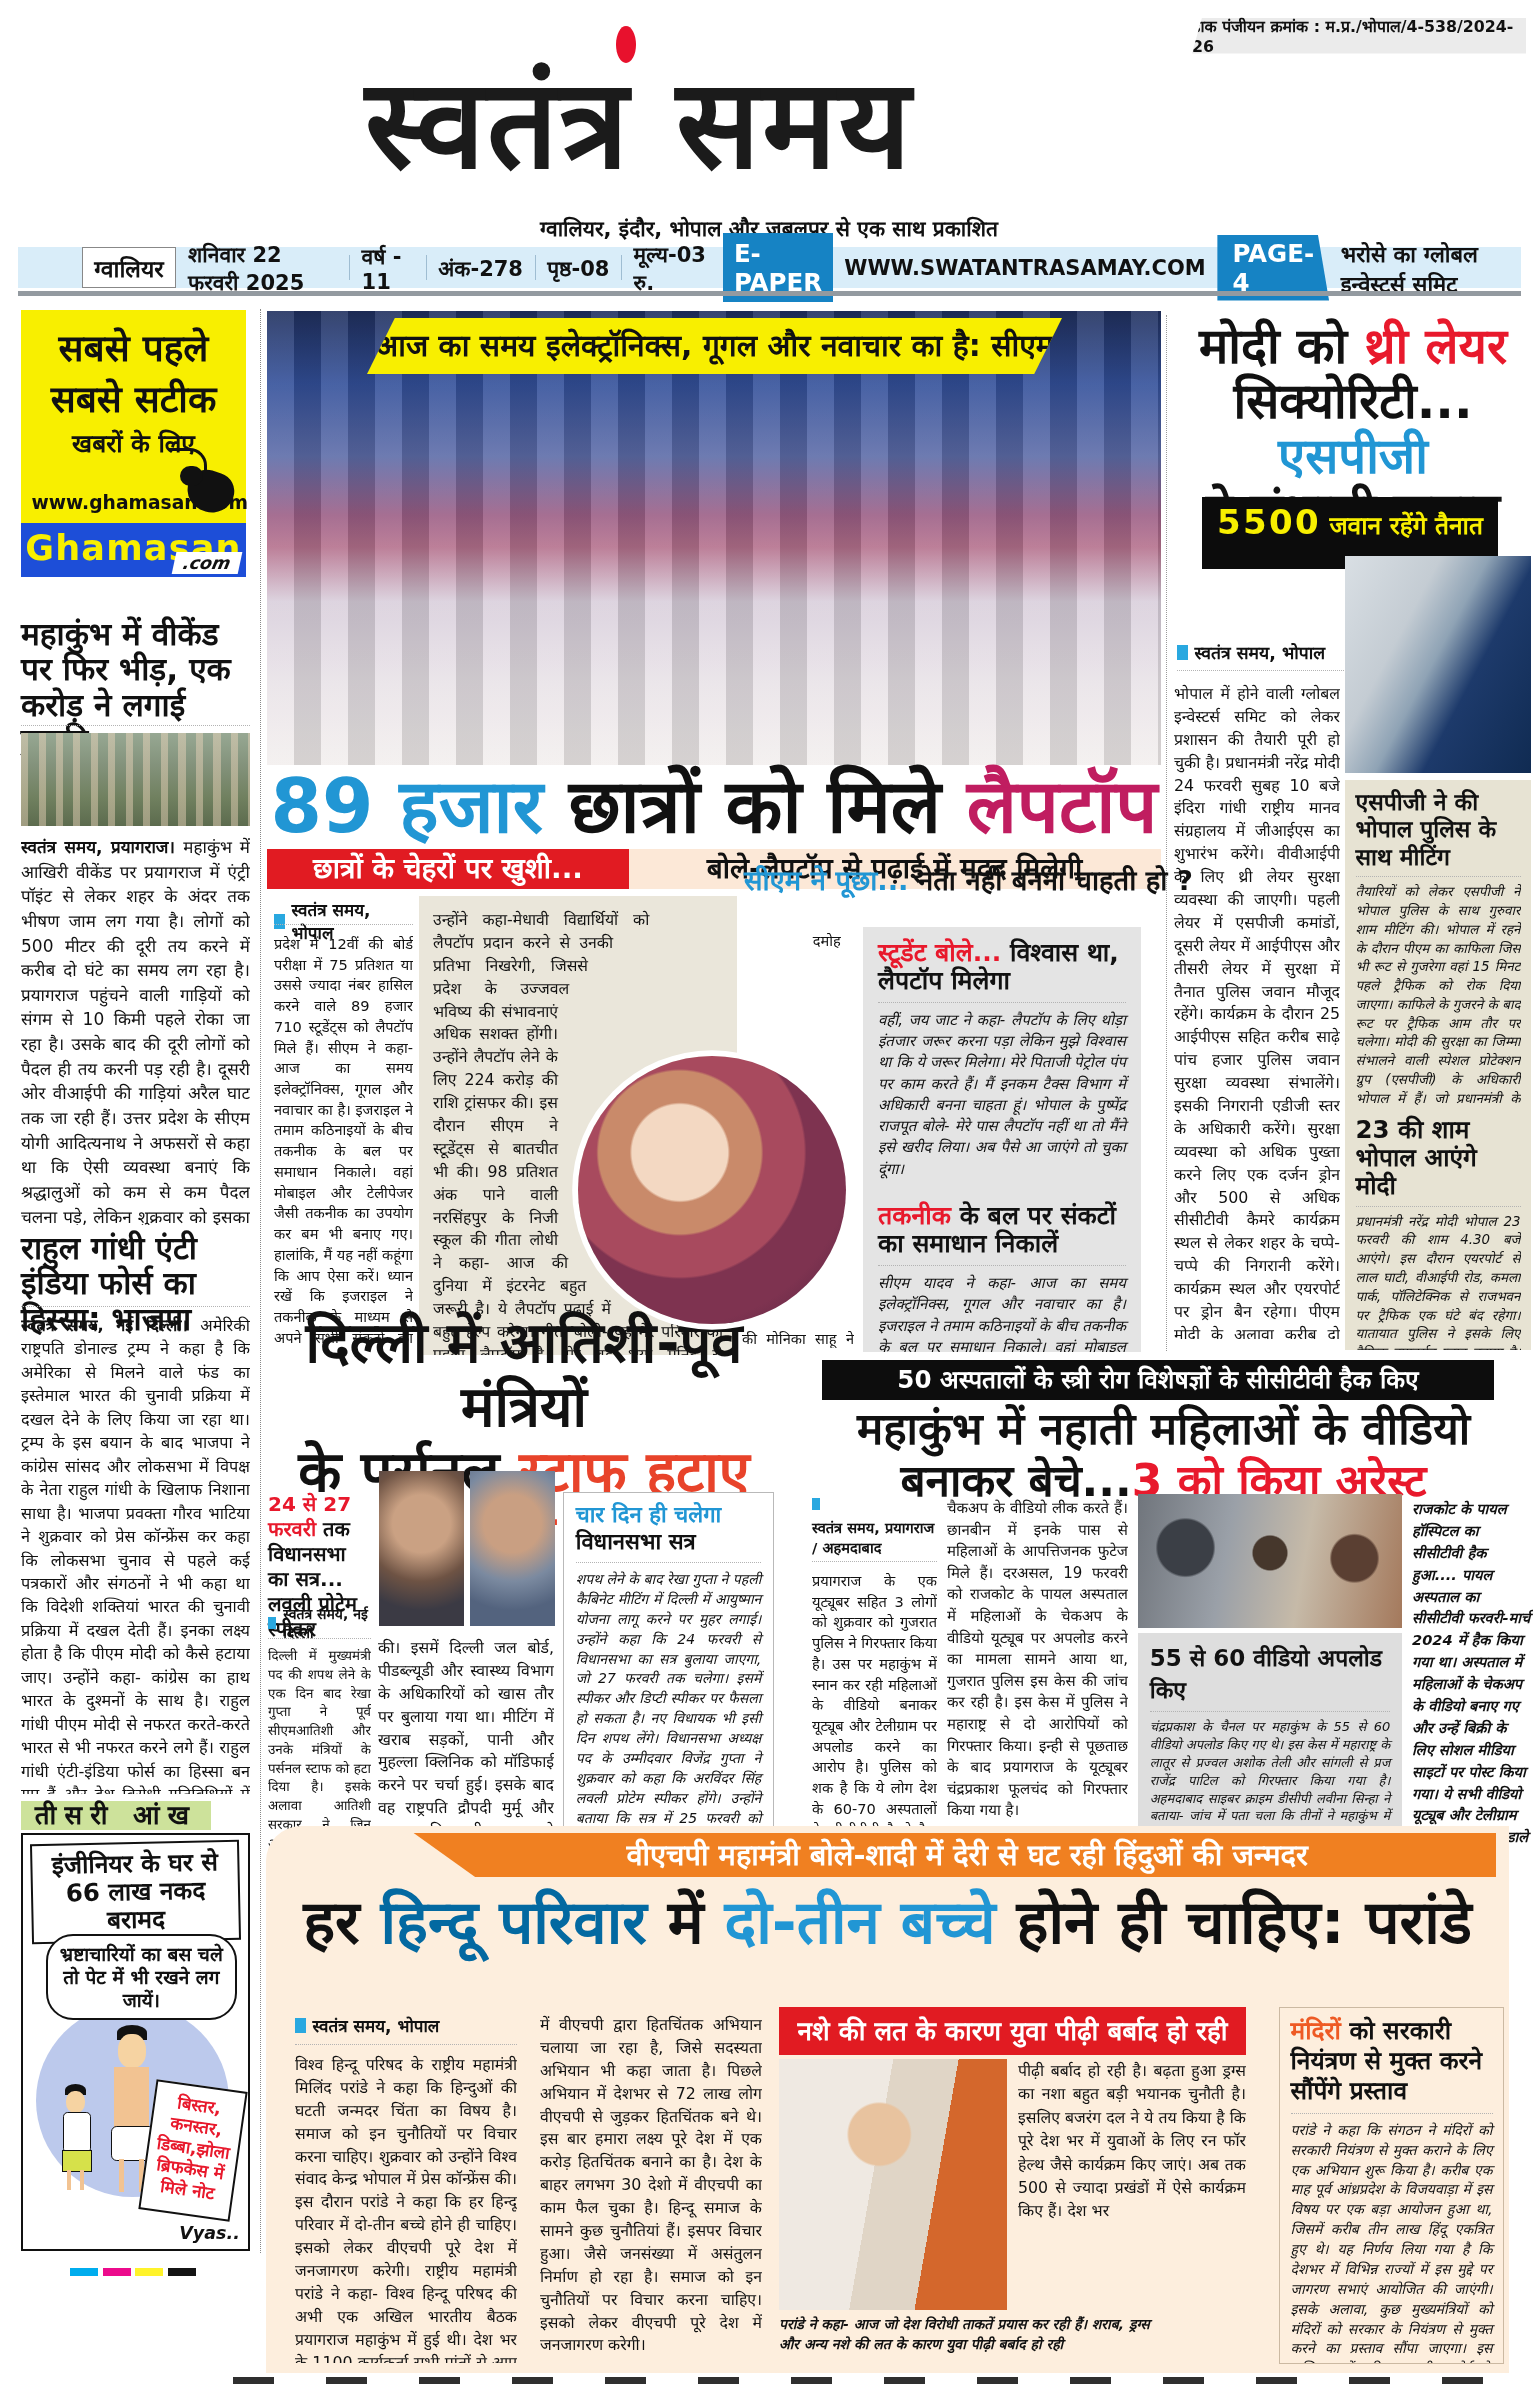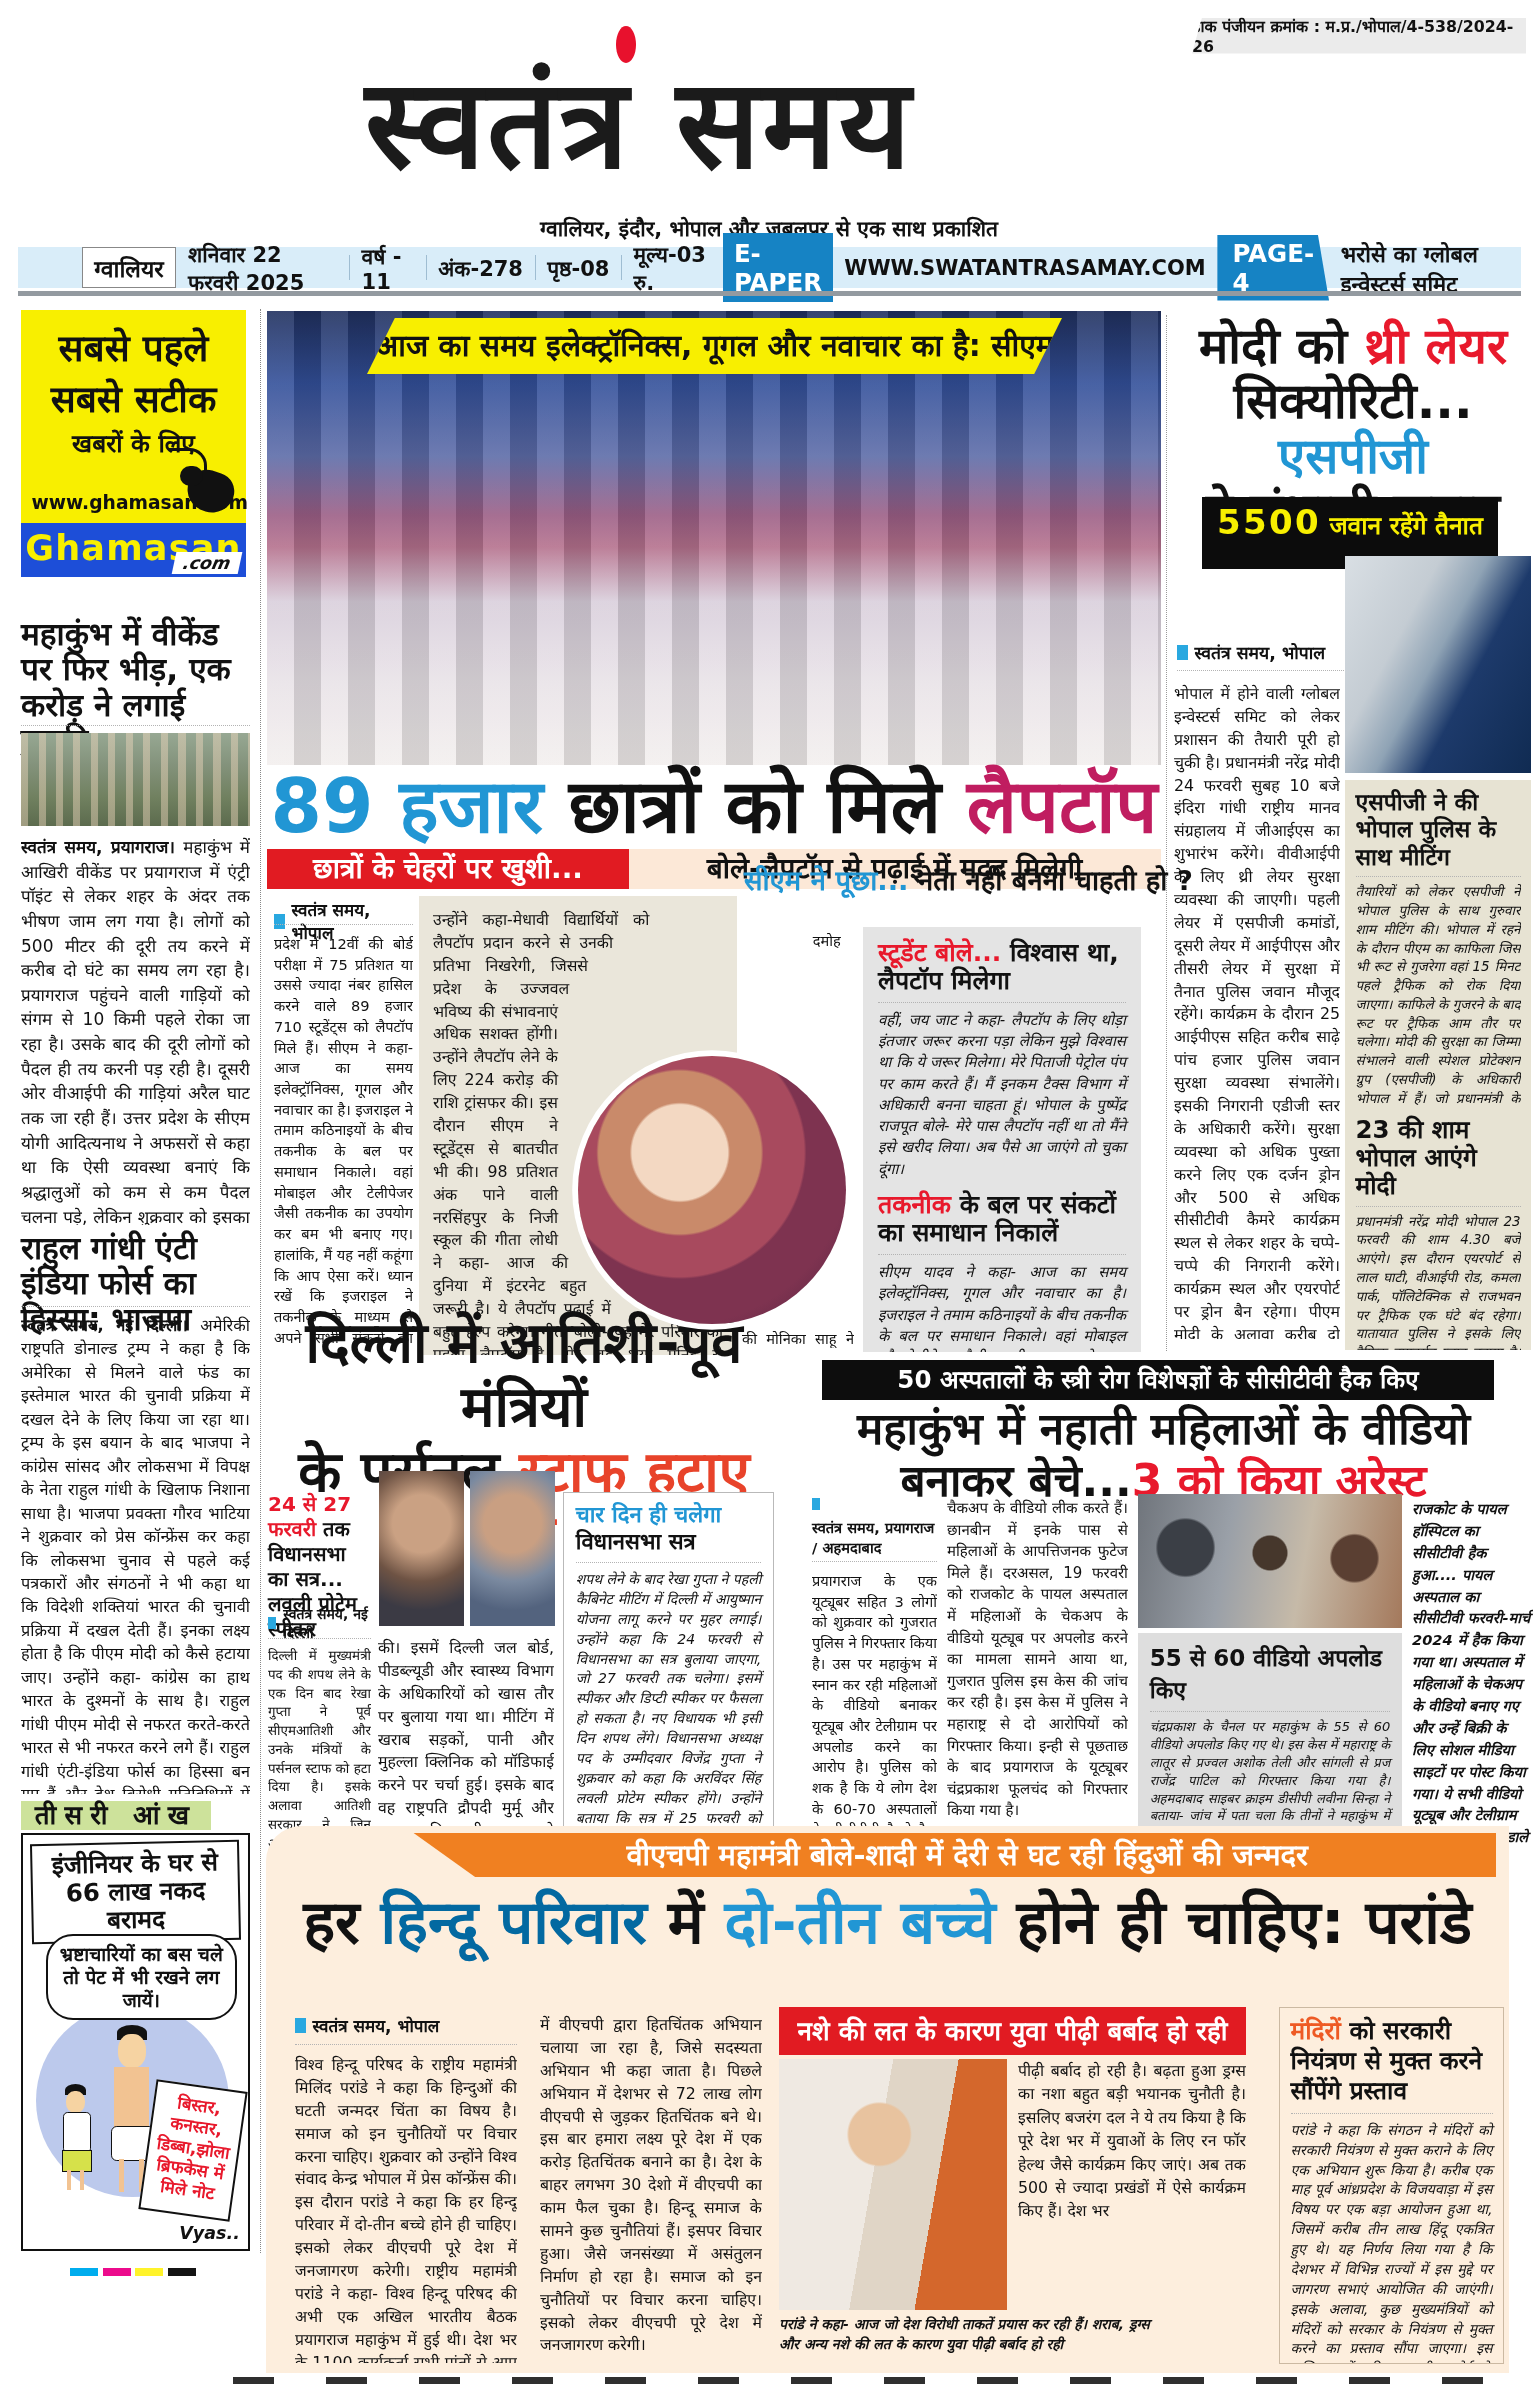--- a/index.html
+++ b/index.html
@@ -166,21 +166,21 @@
     <div style="float:left;width:102px;height:274px;margin:123px 4.7px 0 0;shape-outside:circle(75% at -20% 55%);"></div>
     <span>दमोह की मोनिका साहू ने कहा- मैंने प्रदेश में 5वां रैंक हासिल किया है। मैं आईएएस बनना चाहती हूं। इस पर सीएम बोले- नेता नहीं बनना चाहती हो ? तो सभी स्टूडेंट मुस्कुराने लगे। भोपाल के स्टूडेंट प्रशांत राजपूत ने कहा- मेरे पिताजी की बंसल अस्पताल के सामने चाय की दुकान है। माताजी गृहिणी हैं। लैपटॉप मिलने के बाद मैं अपनी पढ़ाई अच्छे से कर पाऊंगा। वहीं, मुरैना की स्नेहा त्यागी बोली-अब यूपीएससी की तैयारी करनी है। लैपटॉप से काफी मदद मिलेगी। सीएम ने पूछा- हमें कब से जानती हो ? तो स्नेहा बोली- एक न्यूज चैनल के कार्यक्रम में आपके हाथों 50 हजार रुपए की स्कॉलरशिप मिली थी।</span>
   </div>
 
   <div class="abs panel-gray ov" style="left:863px;top:927px;width:278px;height:425px;padding:11.7px 15px;box-sizing:border-box;">
     <div class="x" style="font-size:25px;line-height:1.12;">
       <span class="red">स्टूडेंट बोले...</span><span> विश्वास था, लैपटॉप मिलेगा</span>
     </div>
     <div class="dr" style="margin:7px 0;"></div>
     <div class="i just" style="font-size:15px;line-height:1.42;">वहीं, जय जाट ने कहा- लैपटॉप के लिए थोड़ा इंतजार जरूर करना पड़ा लेकिन मुझे विश्वास था कि ये जरूर मिलेगा। मेरे पिताजी पेट्रोल पंप पर काम करते हैं। मैं इनकम टैक्स विभाग में अधिकारी बनना चाहता हूं। भोपाल के पुष्पेंद्र राजपूत बोले- मेरे पास लैपटॉप नहीं था तो मैंने इसे खरीद लिया। अब पैसे आ जाएंगे तो चुका दूंगा।</div>
-    <div class="x" style="font-size:25px;line-height:1.12;margin-top:11px;">
+    <div class="x" style="font-size:25px;line-height:1.12;margin-top:22px;">
       <span class="red">तकनीक</span><span> के बल पर संकटों का समाधान निकालें</span>
     </div>
     <div class="dr" style="margin:7px 0;"></div>
     <div class="i just" style="font-size:15px;line-height:1.42;">सीएम यादव ने कहा- आज का समय इलेक्ट्रॉनिक्स, गूगल और नवाचार का है। इजराइल ने तमाम कठिनाइयों के बीच तकनीक के बल पर समाधान निकाले। वहां मोबाइल और टेलीपेजर जैसी तकनीक का उपयोग कर बम भी बनाए गए। हालांकि, मैं यह नहीं कहूंगा कि आप ऐसा करें। ध्यान रखें कि इजराइल ने तकनीक के माध्यम से अपने सभी संकटों का समाधान खोजा। आप भी ऐसा ही करें।</div>
   </div>
 
   <div class="abs ctr x" style="left:1172px;top:320px;width:362px;font-size:49px;line-height:1.12;">
     <div><span>मोदी को </span><span class="red">थ्री लेयर</span></div>
     <div><span>सिक्योरिटी... </span><span class="blue">एसपीजी</span></div>
     <div><span>ने संभाली कमान</span></div>

